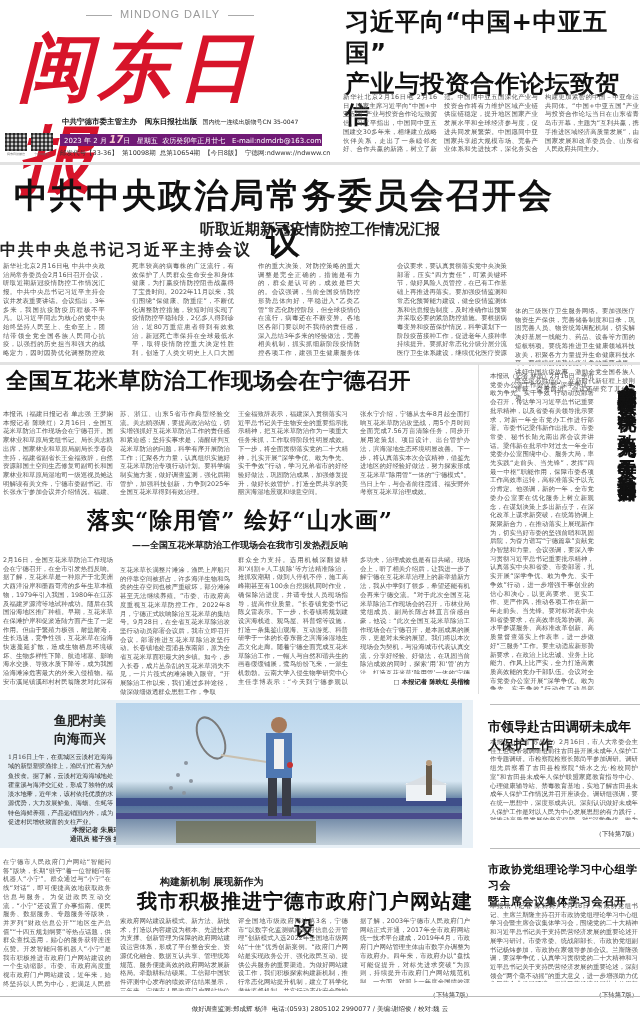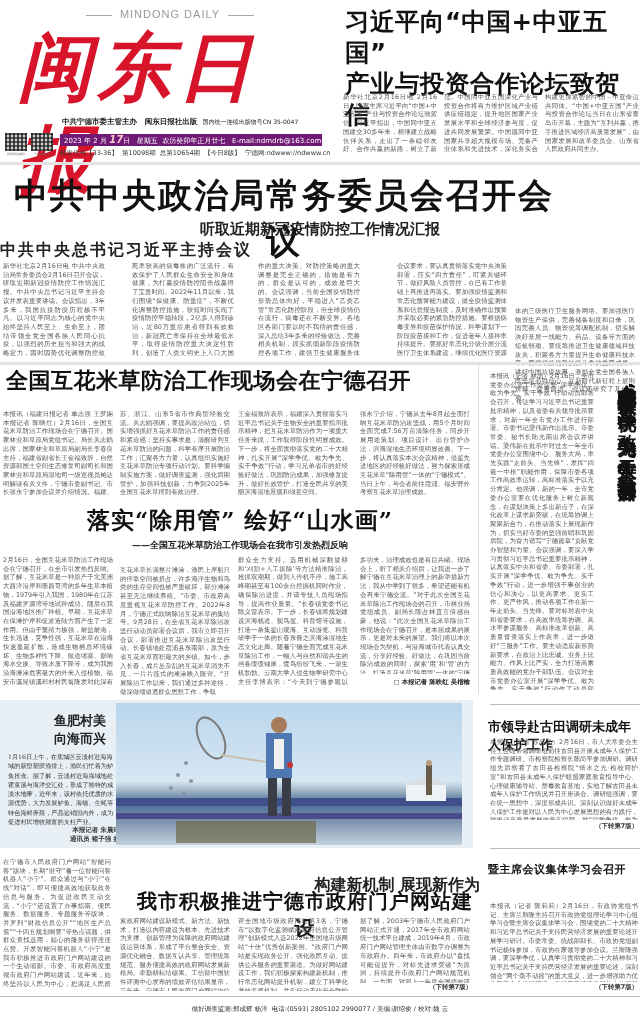--- a/index.html
+++ b/index.html
@@ -43,29 +43,29 @@
   .vert-title { left: 598px; top: 370px; width: 40px; font-weight: bold; font-size: 19px; line-height: 21px; color: #111; writing-mode: vertical-rl; height: 330px; letter-spacing: 1px; }
 
   
   .photo-box { left: 0; top: 700px; width: 473px; height: 148px; background: #e8f0f6; }
   .photo-cap-title { left: 30px; top: 712px; width: 100px; text-align: center; font-family: "DejaVu Serif", serif; font-weight: bold; font-size: 13px; line-height: 18px; color: #222; }
   .photo-cap-text { left: 8px; top: 752px; width: 106px; font-family: "DejaVu Serif", serif; font-size: 6.2px; line-height: 9.3px; color: #333; }
   .photo-cap-credit { left: 40px; top: 826px; width: 80px; text-align: right; font-size: 6.5px; line-height: 9px; font-weight: bold; color: #333; }
   .photo { left: 116px; top: 703px; width: 346px; height: 142px; overflow: hidden;
     background: linear-gradient(180deg, #b9d5ec 0%, #d7e7f3 55%, #9db4c4 62%, #4c6c9a 70%, #6f87a5 80%, #c3d1db 100%); }
 
-  .h-sec4-kicker { left: 160px; top: 875px; width: 320px; text-align: right; font-family: "DejaVu Serif", serif; font-size: 16px; font-weight: bold; color: #222; }
+  .h-sec4-kicker { left: 160px; top: 875px; width: 320px; text-align: left; font-family: "DejaVu Serif", serif; font-size: 10px; font-weight: bold; color: #222; }
   .h-sec4 { left: 130px; top: 888px; width: 350px; text-align: center; font-weight: bold; font-size: 20px; color: #111; letter-spacing: 1px; }
 
   .h-right2 { left: 488px; top: 718px; width: 152px; font-weight: bold; font-size: 13px; color: #111; }
   .h-right3 { left: 488px; top: 862px; width: 152px; font-weight: bold; font-size: 11px; line-height: 16px; color: #111; letter-spacing: 0.5px; }
 
   .footer { left: 0; top: 1005px; width: 640px; text-align: center; font-size: 6.5px; color: #333; }
   .byline { font-weight: bold; color: #222; }
-  .cont { font-weight: bold; color: #333; }
+  .cont { font-weight: normal; color: #333; margin-top: 8px; }
 </style>
 </head>
 <body>
 
 <div class="abs mast-en">
   <span class="line"></span><span>MINDONG DAILY</span><span class="line"></span>
 </div>
 <div class="abs mast-logo">闽东日报</div>
 <div class="abs mast-sponsor">
   <span>中共宁德市委主管主办</span>&nbsp;&nbsp;
@@ -181,20 +181,21 @@
 <div class="col body-text" style="left:360px; top:917px; width:110px; height:66px; overflow:hidden;">据了解，2003年宁德市人民政府门户网站正式开通，2017年全市政府网站统一技术平台建成，2019年4月，市政府门户网站管理主体由市数字办调整为市政府办。四年来，市政府办以“盘找可能促提升，对标先进求突破”为原则，持续提升市政府门户网站规范机制。一方面，对照上一年度全国绩效评估情况、福建省绩效考核情况、第三方考核指标及先进省市相关做法。</div>
 <div class="col body-text cont" style="left:420px; top:983px; width:52px; text-align:right;">（下转第7版）</div>
 
 <div class="abs h-right2">市领导赴古田调研未成年人保护工作</div>
 <div class="col body-text" style="left:490px; top:738px; width:148px; height:82px; overflow:hidden;">本报讯（记者 苏晶晶）2月16日，市人大常委会主任王世雄带领调研组前往古田县开展未成年人保护工作专题调研。市检察院检察长陈尚平参加调研。调研组先后察看了古田县检察院“焙水之光·检校同护室”和古田县未成年人保护联盟家庭教育指导中心、心理健康辅导站、禁毒教育基地，实地了解古田县未成年人保护工作情况并召开座谈会。调研组强调，要在统一思想中，深度形成共识。深刻认识做好未成年人保护工作是对以人民为中心发展思想的有力践行，对推动高质量发展的坚实保障，对“深学争优、敢为争先、实干争效”行动的最好回应。要提升站位、着眼长远，带着感情、带着责任，全面部署落实未成年人保护工作。</div>
 <div class="col body-text cont" style="left:590px; top:822px; width:48px; text-align:right;">（下转第7版）</div>
 
 <div class="rule" style="left:490px; top:848px; width:150px;"></div>
 
 <div class="abs h-right3">
+  <div>市政协党组理论学习中心组学习会</div>
   <div>暨主席会议集体学习会召开</div>
 </div>
 <div class="col body-text" style="left:490px; top:902px; width:148px; height:80px; overflow:hidden;">本报讯（记者 陈莉莉）2月16日，市政协党组书记、主席兰斯隆主持召开市政协党组理论学习中心组学习会暨主席会议集体学习会，围绕党的二十大精神和习近平总书记关于支持民营经济发展的重要论述开展学习研讨。市委常委、统战部部长、市政协党组副书记杨炜参加，市政协在家领导参加会议。兰斯隆强调，要深学争优，认真学习贯彻党的二十大精神和习近平总书记关于支持民营经济发展的重要论述，深刻领会“两个毫不动摇”的重大意义，进一步增强助力优化民营企业发展环境、促进民营经济发展壮大的思想自觉、行动自觉。要敢为争先，积极推动各项惠企政策落地实施。</div>
 <div class="col body-text cont" style="left:590px; top:983px; width:48px; text-align:right;">（下转第7版）</div>
 
 <div class="rule" style="left:0; top:996px; width:640px;"></div>
 
 <div class="abs footer">
   <span>做好调查监测:郑成辉 杨洋</span>&nbsp;
   <span>电话:(0593) 2805102 2990077</span> /

